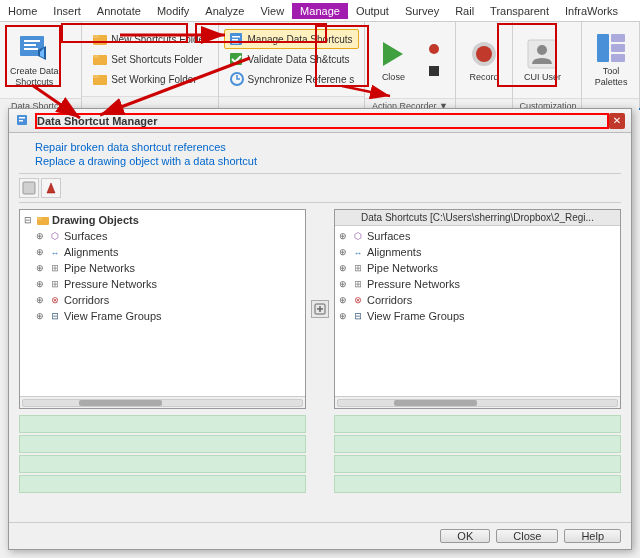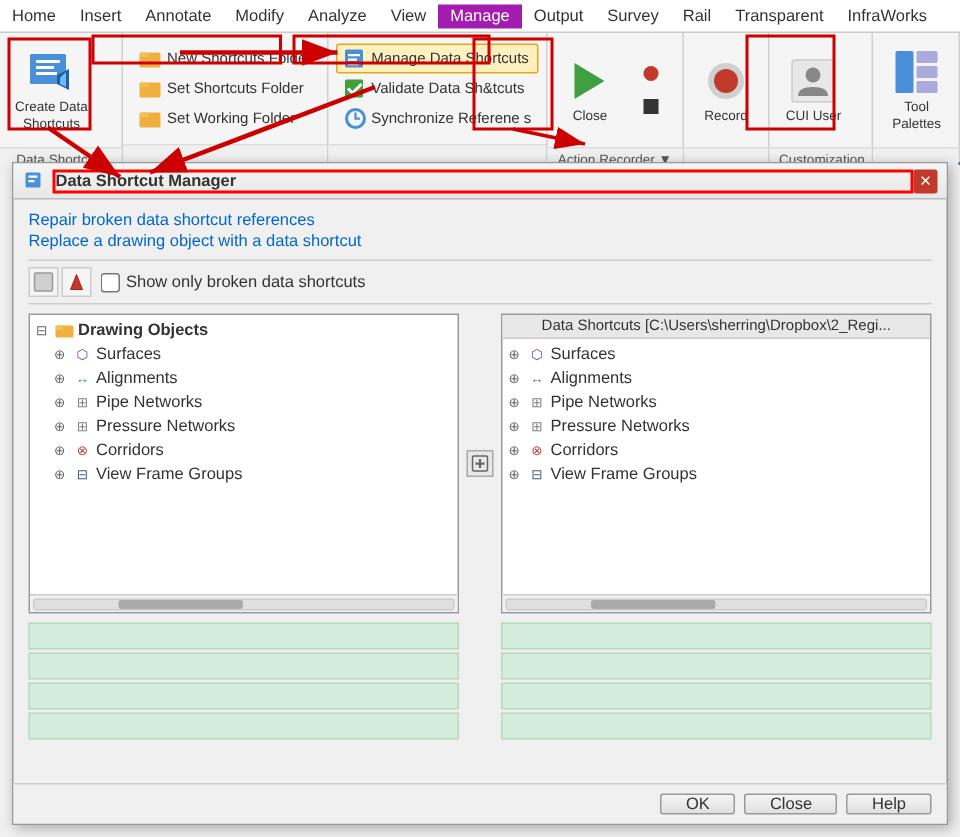--- a/index.html
+++ b/index.html
@@ -26,21 +26,21 @@
     .ribbon-highlighted { background: #fff0c0; border: 1px solid #e6a817 !important; }
 
     
     .dialog { background: #f0f0f0; border: 1px solid #999; position: absolute; top: 108px; left: 8px; width: 624px; height: 442px; box-shadow: 2px 2px 8px rgba(0,0,0,0.3); }
     .dialog-titlebar { background: linear-gradient(to bottom, #f5f5f5, #e8e8e8); border-bottom: 1px solid #bbb; padding: 3px 6px; display: flex; align-items: center; height: 24px; }
     .dialog-title-icon { width: 16px; height: 16px; margin-right: 4px; display: inline-flex; align-items: center; justify-content: center; }
     .dialog-title-text { font-size: 11px; font-weight: bold; color: #333; flex: 1; }
     .dialog-close { width: 16px; height: 16px; background: #c0392b; color: white; border: none; cursor: pointer; font-size: 10px; display: flex; align-items: center; justify-content: center; border-radius: 2px; }
     .dialog-body { padding: 8px 10px; }
     .dialog-instructions { font-size: 11px; color: #333; font-weight: bold; margin-bottom: 4px; }
-    .dialog-link { color: #0066cc; cursor: pointer; font-size: 11px; display: block; margin-bottom: 2px; }
+    .dialog-link { color: #0066cc; cursor: pointer; font-size: 11px; display: block; margin-bottom: 2px; margin-left: 16px; }
     .dialog-toolbar { display: flex; align-items: center; padding: 4px 0; border-top: 1px solid #ccc; border-bottom: 1px solid #ccc; margin: 6px 0; gap: 2px; }
     .dialog-toolbar-btn { width: 20px; height: 20px; border: 1px solid #ccc; background: #f5f5f5; cursor: pointer; display: flex; align-items: center; justify-content: center; font-size: 10px; }
     .checkbox-label { display: flex; align-items: center; font-size: 11px; color: #333; margin-left: 4px; }
     .checkbox-label input { margin-right: 4px; }
     .dialog-panels { display: flex; gap: 4px; height: 200px; margin-bottom: 6px; }
     .panel { flex: 1; border: 1px solid #999; background: white; display: flex; flex-direction: column; position: relative; }
     .panel-header { background: #e8e8e8; padding: 2px 4px; font-size: 10px; color: #333; border-bottom: 1px solid #ccc; text-align: center; }
     .tree-container { flex: 1; overflow-y: auto; padding: 2px; }
     .tree-item { display: flex; align-items: center; padding: 1px 2px; cursor: pointer; white-space: nowrap; }
     .tree-item .expand { width: 12px; font-size: 9px; color: #666; }
@@ -277,24 +277,20 @@
       <button class="dialog-toolbar-btn">
         <svg width="14" height="14">
             <rect x="1" y="1" width="12" height="12" rx="1" fill="#d0d0d0" stroke="#999"></rect>
           </svg>
       </button>
       <button class="dialog-toolbar-btn">
         <svg width="14" height="14">
             <polygon points="3,12 7,2 11,12" fill="#c0392b" stroke="#900" stroke-width="0.5"></polygon>
           </svg>
       </button>
-      <label class="checkbox-label">
-        <input type="checkbox" style="">
-        <span>Show only broken data shortcuts</span>
-      </label>
     </div>
 
     <div class="dialog-panels">
 
       <div class="panel">
         <div class="tree-container">
           <div class="tree-item bold">
             <span class="expand">⊟</span>
             <span class="tree-icon">
               <svg width="14" height="14">

